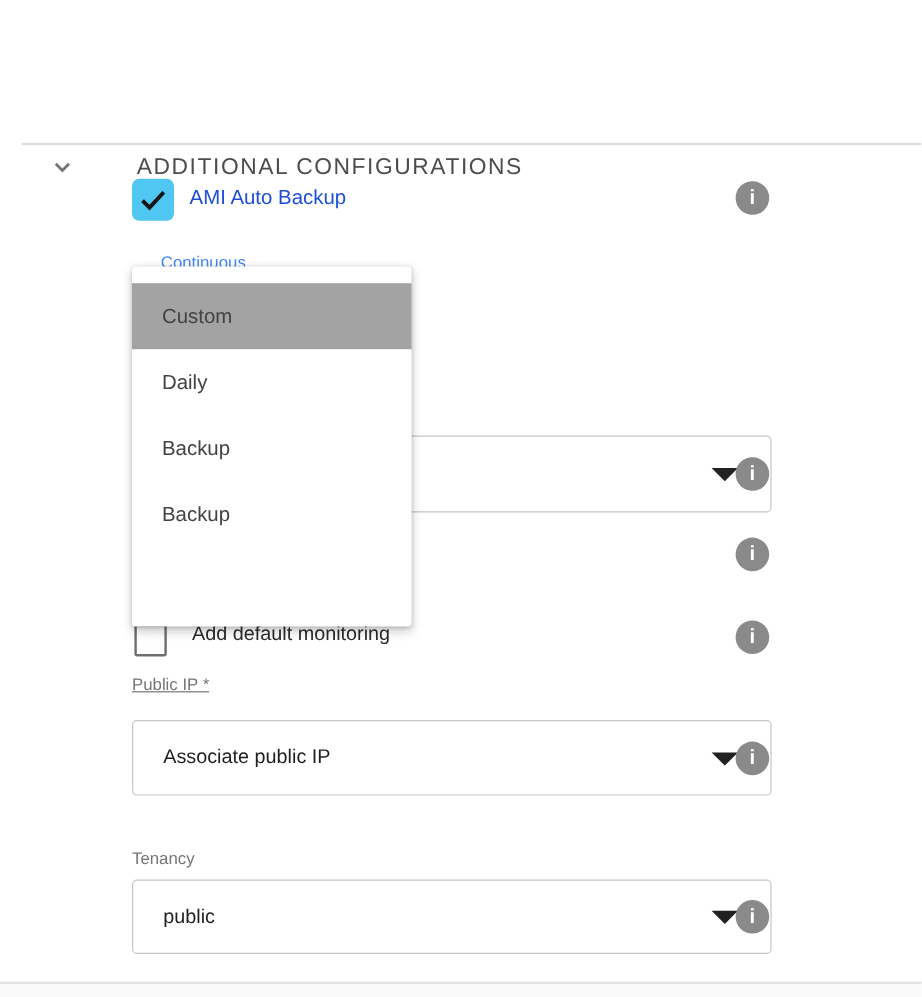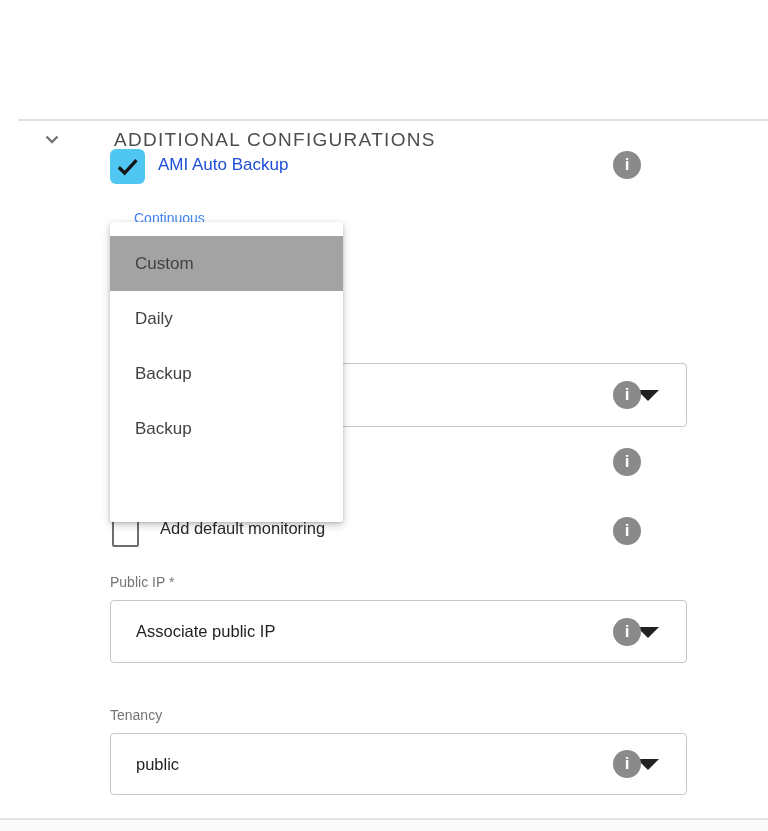--- a/index.html
+++ b/index.html
@@ -43,37 +43,37 @@
   .info-6 { left: 613px; top: 750px; }
 
   
   .freq-label {
     position: absolute; left: 134px; top: 210px;
     font-size: 14px; color: #4285F4; z-index: 1;
   }
 
   
   .select-box {
-    position: absolute; left: 110px; width: 577px;
+    position: absolute; left: 110px; width: 533px;
     background: #fff; border: 1px solid #c6c6c6; border-radius: 4px;
     display: flex; align-items: center; cursor: pointer;
   }
   .select-freq   { top: 363px; height: 64px; z-index: 0; }
   .select-public { top: 600px; height: 63px; }
   .select-tenancy{ top: 733px; height: 62px; }
   .select-value { margin-left: 25px; font-size: 16.5px; color: #1f1f1f; }
   .caret {
     position: absolute; right: 27px; top: 50%; margin-top: -5px;
     width: 0; height: 0;
     border-left: 11px solid transparent; border-right: 11px solid transparent;
     border-top: 11px solid #212121;
   }
 
   .field-label { position: absolute; left: 110px; font-size: 14px; color: #757575; }
-  .label-public { top: 574px; }
+  .label-public { top: 562px; text-decoration: underline; }
   .label-tenancy { top: 707px; }
 
   
   .cb-unchecked {
     position: absolute; left: 112px; top: 520px; width: 27px; height: 27px;
     background: #fff; border: 2px solid #6e6e6e; border-radius: 2px; cursor: pointer;
     z-index: 1;
   }
   .monitoring-label { position: absolute; left: 160px; top: 519px; font-size: 16.5px; color: #2a2a2a; z-index: 1; }
 

